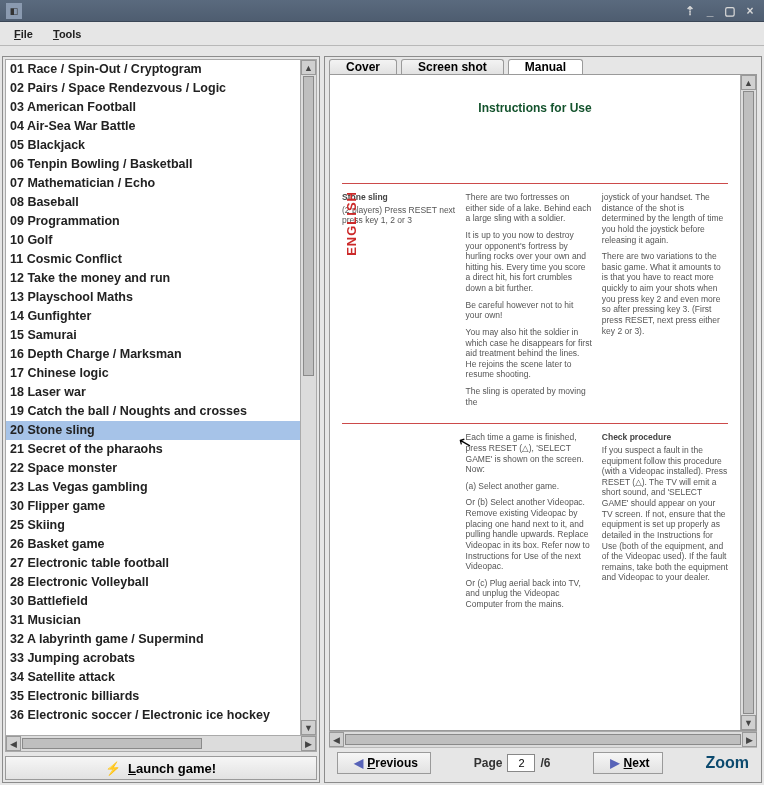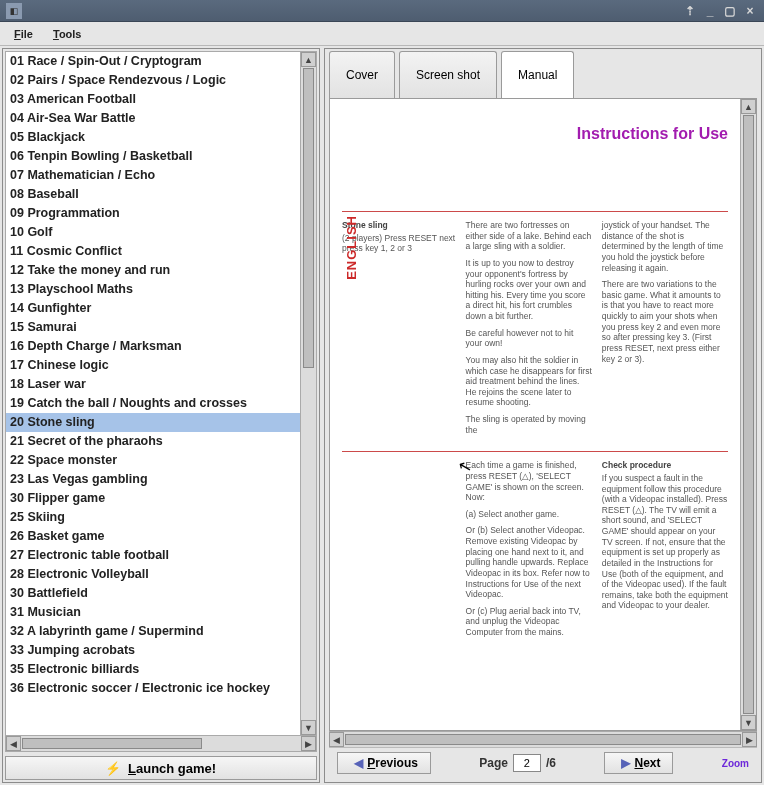--- a/index.html
+++ b/index.html
@@ -61,20 +61,21 @@
   background: #e6e6e6;
   padding: 2px;
   gap: 4px;
   overflow: hidden;
 }
 .left-pane, .right-pane {
   display: flex;
   flex-direction: column;
   border: 1px solid #8c8c8c;
   background: #e6e6e6;
+  margin-top: 8px;
 }
 .left-pane { width: 318px; }
 .right-pane { flex: 1; }
 .list-wrap {
   flex: 1;
   background: #fff;
   border: 1px solid #aaa;
   margin: 2px;
   display: flex;
   flex-direction: column;
@@ -149,26 +150,26 @@
 }
 .launch-btn .bolt { color:#c99400; margin-right:6px; font-size:13px;}
 .tabs {
   display: flex;
   padding: 2px 4px 0 4px;
   gap: 4px;
   background: #e6e6e6;
   align-items: flex-end;
 }
 .tab {
-  padding: 16px 16px;
+  padding: 0 16px;
   border: 1px solid #9a9a9a;
   border-bottom: none;
   border-radius: 3px 3px 0 0;
   background: linear-gradient(#f3f3f3,#e2e2e2);
-  font-weight: normal;
+  font-weight: bold;
   font-size: 12px;
   cursor:pointer;
 }
 .tab.active {
   background: #fff;
   color:#000000;
   text-align:center;
 }
 .doc-area {
   flex: 1;
@@ -181,24 +182,24 @@
 .doc-body {
   flex:1;
   overflow:hidden;
   padding: 8px 12px;
   font-family: Arial, sans-serif;
   color:#333;
   font-size: 9px;
   position:relative;
 }
 .doc-title {
-  text-align:right;
-  font-size:16px;
+  text-align:center;
+  font-size:12px;
   font-weight:bold;
-  color:#a21caf;
+  color:#14532d;
   margin: 18px 0 68px 0;
 }
 .english-vert {
   position:absolute;
   left:14px; top:116px;
   writing-mode: vertical-rl;
   transform: rotate(180deg);
   color:#cc2a2a;
   font-weight:bold;
   font-size:13px;
@@ -226,21 +227,21 @@
   font-size:12px;
   display:flex; align-items:center;
   cursor:pointer;
 }
 .nav-btn .arrow { color:#5763b8; margin:0 4px; font-size:12px;}
 .page-group { display:flex; align-items:center; gap:5px; font-size:12px; font-weight:bold; color:#333;}
 .page-input {
   width:28px; text-align:center;
   border:1px solid #888; padding:2px; font-size:11px;
 }
-.zoom-label { font-size:10px; font-weight:bold; color:#6d28d9;text-align:right;}
+.zoom-label { font-size:16px; font-weight:bold; color:#0c4a6e;text-align:right;}
 .doc-hscroll {
   height:16px; background:#dcdcdc; border-top:1px solid #aaa;
   margin:0 4px; position:relative;
 }
 .cursor-arrow {
   position:absolute; left:128px; top:358px;
   font-size:16px; color:#000;
   transform: rotate(-15deg);
 }
 </style>
@@ -297,20 +298,21 @@
               <div class="list-item">23 Las Vegas gambling</div>
               <div class="list-item">30 Flipper game</div>
               <div class="list-item">25 Skiing</div>
               <div class="list-item">26 Basket game</div>
               <div class="list-item">27 Electronic table football</div>
               <div class="list-item">28 Electronic Volleyball</div>
               <div class="list-item">30 Battlefield</div>
               <div class="list-item">31 Musician</div>
               <div class="list-item">32 A labyrinth game / Supermind</div>
               <div class="list-item">33 Jumping acrobats</div>
+              <div class="list-item">34 Satellite attack</div>
               <div class="list-item">35 Electronic billiards</div>
               <div class="list-item">36 Electronic soccer / Electronic ice hockey</div>
             </div>
           <div class="vscroll">
             <div class="vscroll-btn" style="top:0">▲</div>
             <div class="vscroll-thumb"></div>
             <div class="vscroll-btn" style="bottom:0">▼</div>
           </div>
         </div>
         <div class="hscroll">

